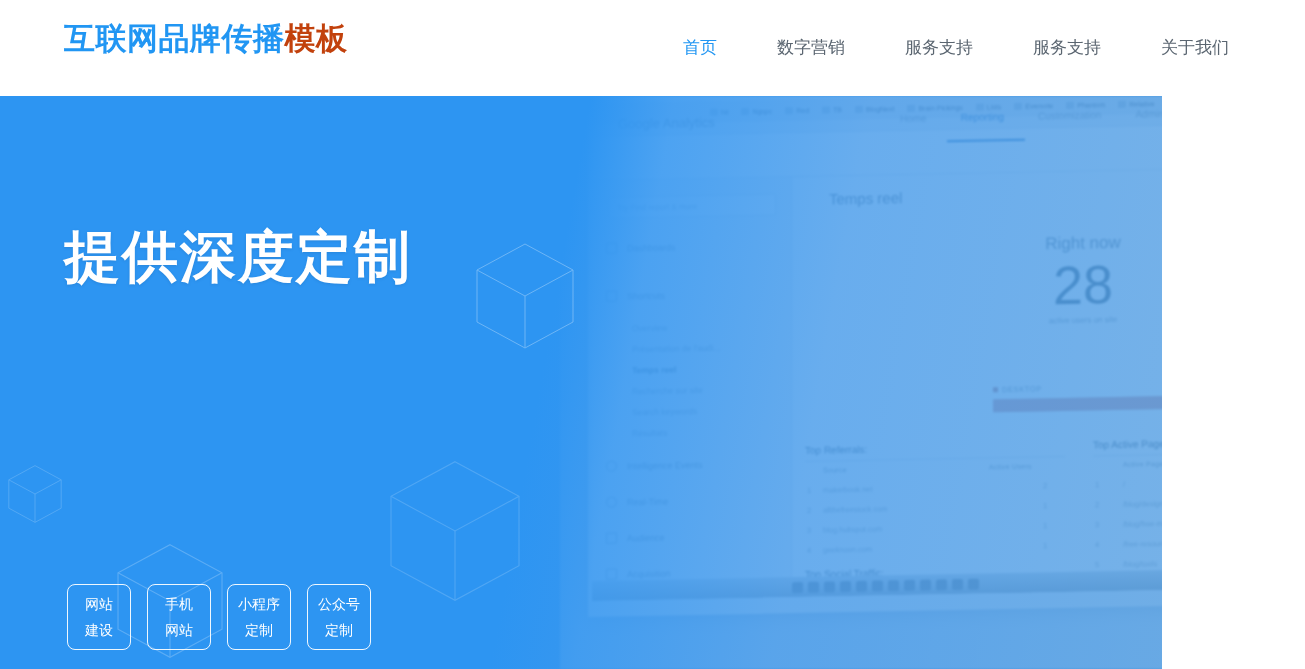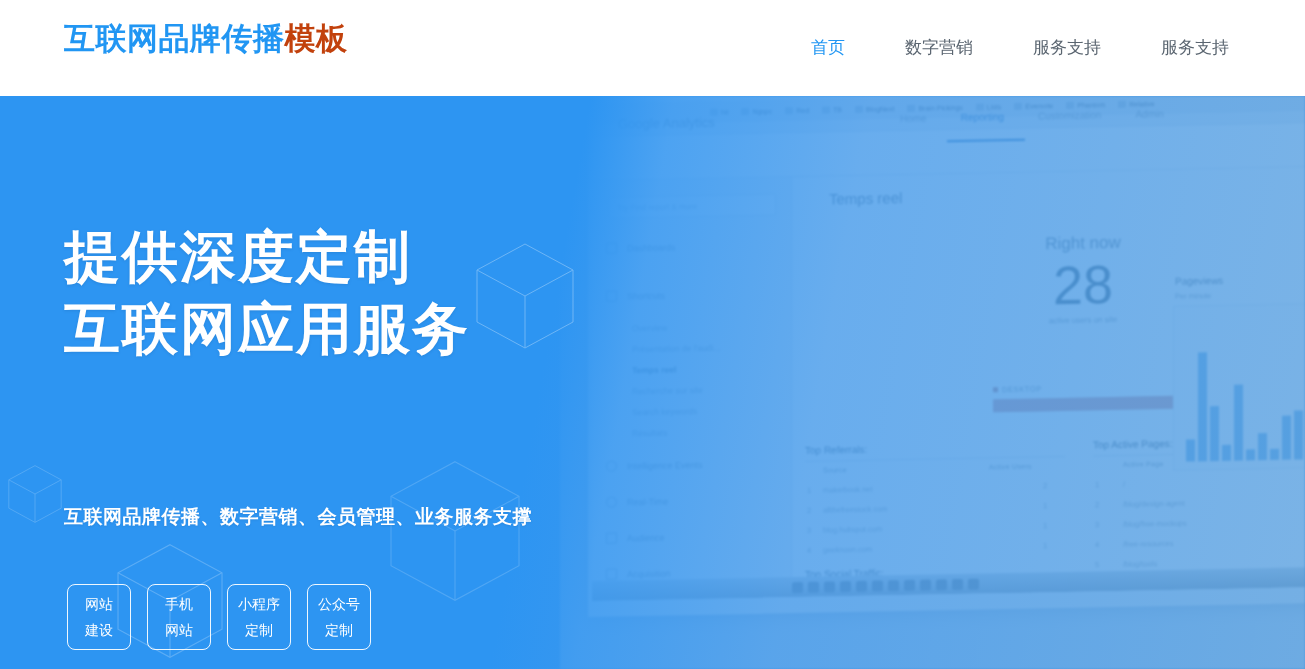--- a/index.html
+++ b/index.html
@@ -43,21 +43,21 @@
     line-height:96px;
     white-space:nowrap;
     cursor:pointer;
     text-decoration:none;
   }
   .nav-item.is-active{ color:#2196f3; }
 
   
   .hero{
     position:absolute; top:96px; left:0;
-    width:1305px; height:573px;
+    width:1162px; height:573px;
     overflow:hidden;
     background:linear-gradient(118deg,#2d95f2 0%,#3b9af0 45%,#4f9ada 100%);
   }
 
   
   .hero-photo{
     position:absolute; top:0; left:560px;
     width:745px; height:573px;
     overflow:hidden;
     filter:blur(1.1px);
@@ -238,20 +238,21 @@
 <header class="site-header">
   <div class="logo">
     <span class="logo-main">互联网品牌传播</span><span class="logo-sub">模板</span>
   </div>
 
   <nav class="main-nav">
     <a class="nav-item is-active" href="#">首页</a>
     <a class="nav-item" href="#">数字营销</a>
     <a class="nav-item" href="#">服务支持</a>
     <a class="nav-item" href="#">服务支持</a>
+    <a class="nav-item" href="#">关于我们</a>
   </nav>
 </header>
 
 <section class="hero">
 
   <div class="hero-photo">
     <div class="photo-desk"></div>
     <div class="photo-bezel">
       <div class="photo-screen">
 
@@ -462,24 +463,22 @@
     <svg width="150" height="160" viewBox="0 0 110 120" fill="none" stroke="#ffffff" stroke-width="0.8">
       <path d="M55 8 L103 34 L103 86 L55 112 L7 86 L7 34 Z"></path>
       <path d="M7 34 L55 60 L103 34"></path>
         <path d="M55 60 L55 112"></path>
     </svg>
   </div>
 
   <div class="hero-inner">
     <h1 class="hero-title">
       <span>提供深度定制</span><br>
-      <span>互联网应用服务</span>
     </h1>
 
-    <p class="hero-sub">互联网品牌传播、数字营销、会员管理、业务服务支撑</p>
 
     <div class="hero-badges">
       <div class="badge">
         <span>网站</span>
         <span>建设</span>
       </div>
       <div class="badge">
         <span>手机</span>
         <span>网站</span>
       </div>

